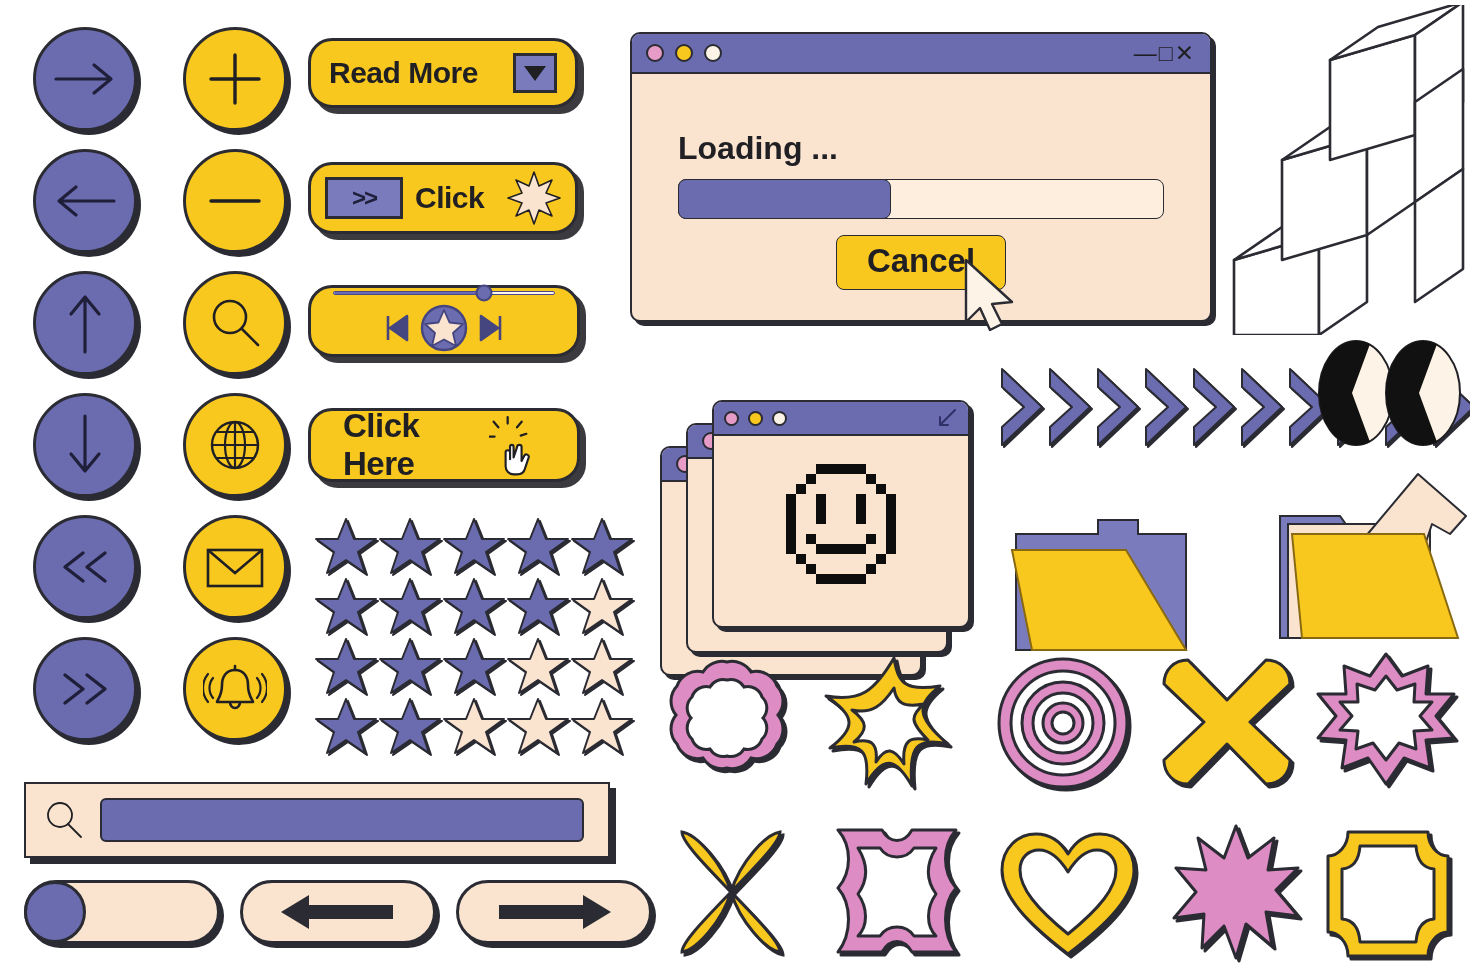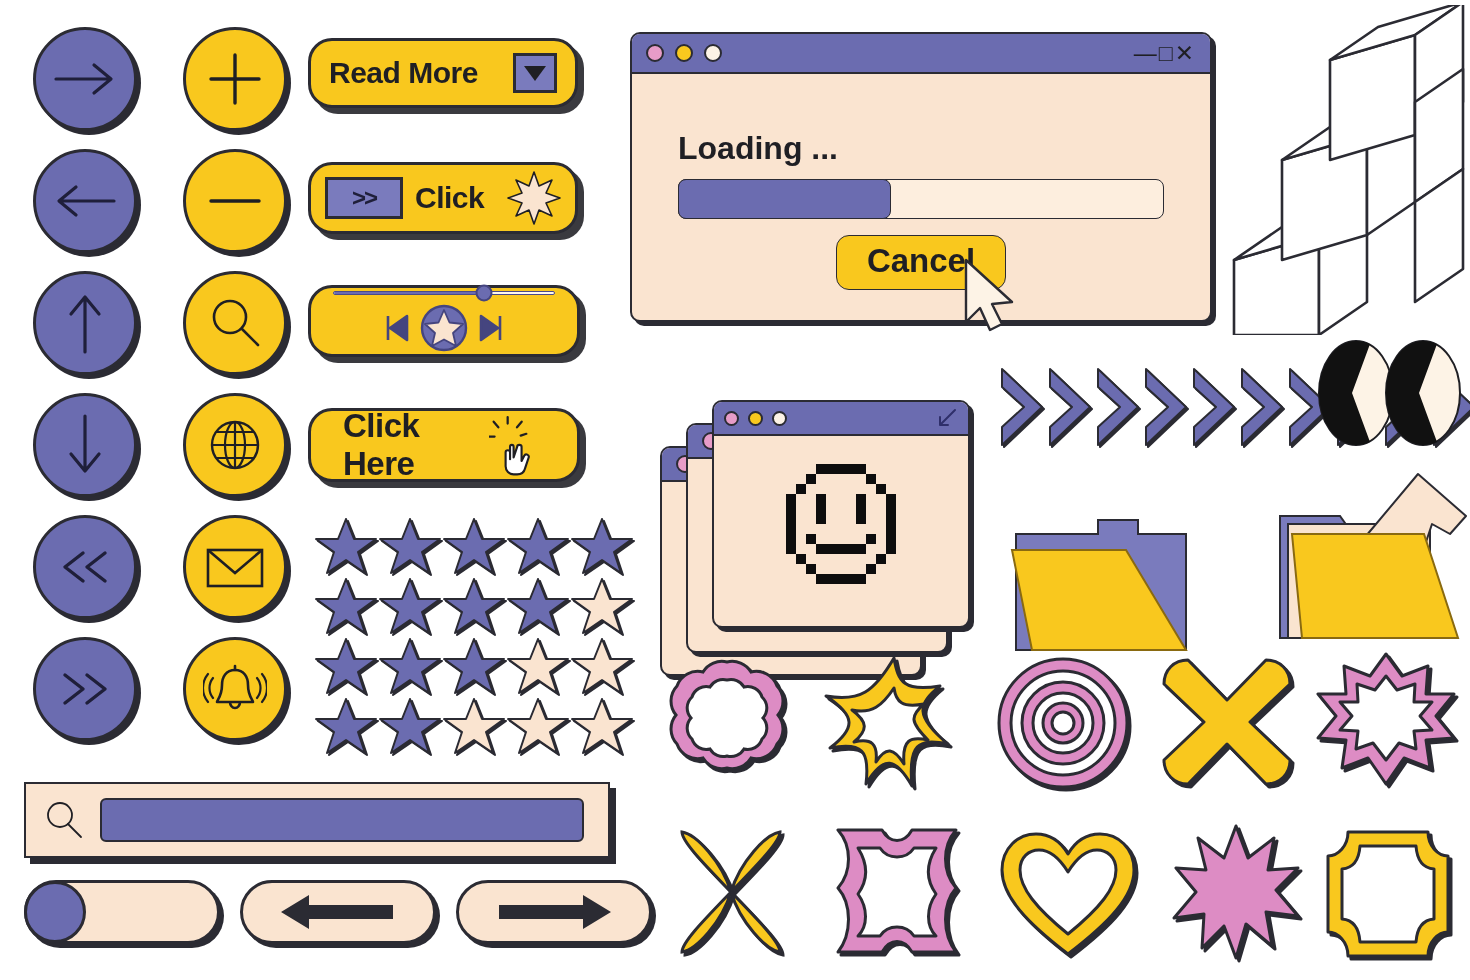--- a/index.html
+++ b/index.html
@@ -271,21 +271,21 @@
     <span class="dot" style="background:#f9c81e;"></span>
     <span class="dot" style="background:#fdf3e6;"></span>
     <span class="win-ctl">—□✕</span>
   </div>
   <div style="padding:56px 46px 0 46px;">
     <div style="font-size:32px;font-weight:bold;color:#1f1f24;margin-bottom:12px;">Loading ...</div>
     <div style="position:relative;height:40px;background:#fdeede;border:1.6px solid #2b2b33;border-radius:8px;box-sizing:border-box;">
       <div id="lw-fill" style="position:absolute;left:-1px;top:-1px;bottom:-1px;width:44%;background:#6b6cb0;border:1.6px solid #2b2b33;border-radius:8px;box-sizing:border-box;"></div>
     </div>
     <div style="display:flex;justify-content:center;margin-top:16px;">
-      <div style="background:#f9c81e;border:1.6px solid #2b2b33;border-radius:13px;padding:6px 30px 9px;">
+      <div style="background:#f9c81e;border:1.6px solid #2b2b33;border-radius:8px;padding:6px 30px 9px;">
         <span style="font-size:33px;font-weight:bold;color:#1f1f24;">Cancel</span>
       </div>
     </div>
   </div>
 </div>
 <svg class="abs" width="60" height="80" viewBox="0 0 60 80" style="left:962px;top:258px;">
   <path d="M4 2 L4 64 L18 50 L28 72 L40 66 L30 46 L50 44 Z" fill="#fdf3e6" stroke="#2b2b33" stroke-width="2.4" stroke-linejoin="round"></path>
 </svg>
 
 <div class="abs" style="left:660px;top:400px;">

